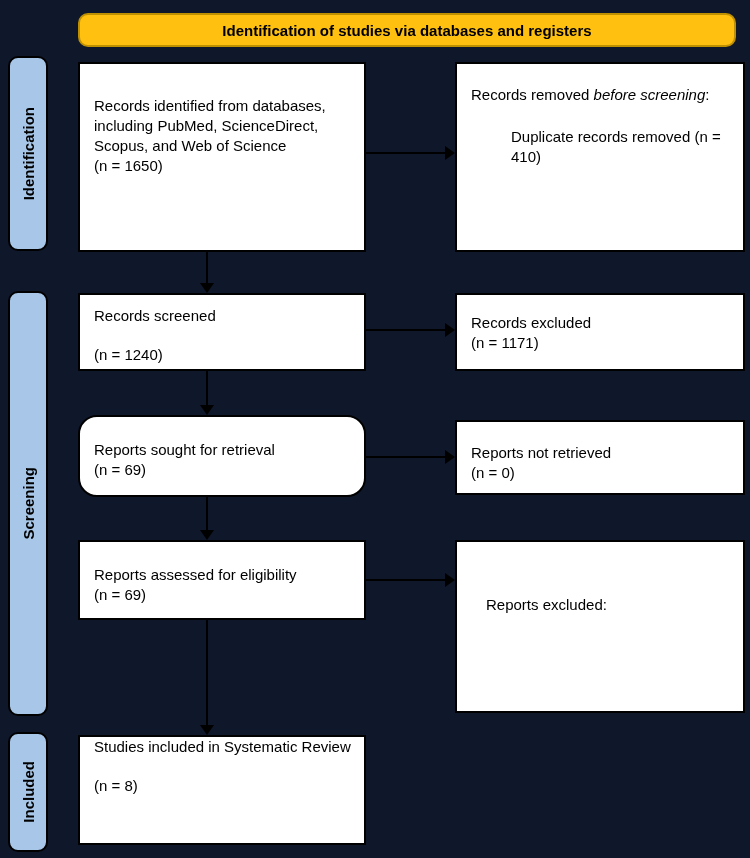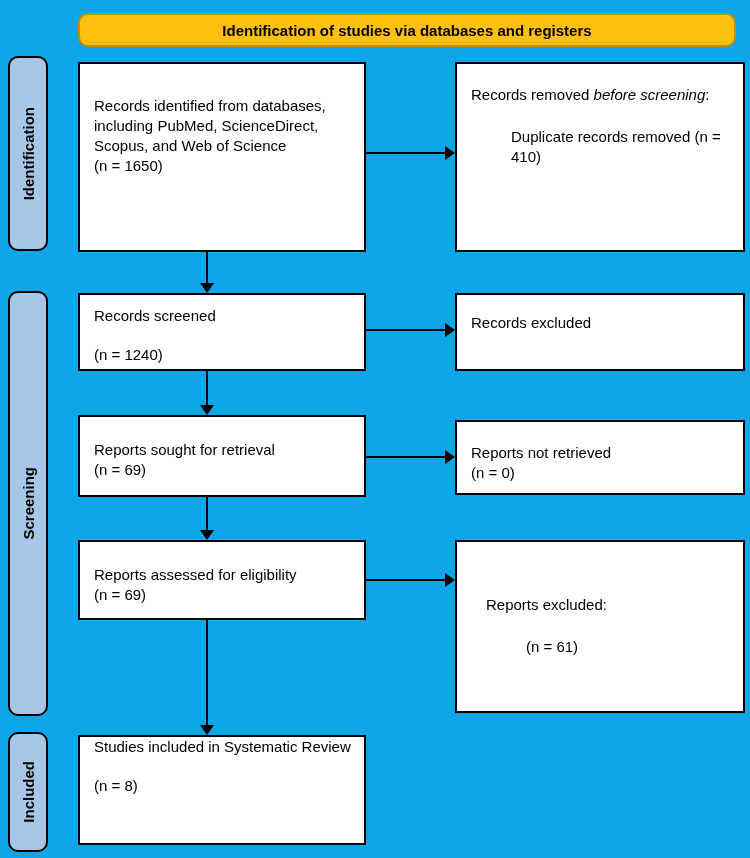--- a/index.html
+++ b/index.html
@@ -1,20 +1,20 @@
 <!DOCTYPE html>
 <html style="--banner_bg: #FFC010; --banner_border: #BF9000; --stage_bg: #A8C7E8;"><head>
 <meta charset="utf-8">
 <style>
   html, body { margin: 0; padding: 0; background: #ffffff; }
   .canvas {
     position: relative;
     width: 750px;
     height: 858px;
-    background: #0ea5e9;
+    background: #0f172a;
     font-family: "Liberation Sans", sans-serif;
     color: #000000;
   }
 
   
   .banner {
     position: absolute;
     left: 78px; top: 13px;
     width: 658px; height: 34px;
     background: var(--banner_bg, #FFC010);
@@ -59,21 +59,21 @@
     padding: 10px 10px 10px 14px;
   }
   .box p { margin: 0; }
   .col-left  { left: 78px;  width: 288px; }
   .col-right { left: 455px; width: 290px; }
 
   .box-identified     { top: 62px;  height: 190px; padding-top: 32px; }
   .box-removed        { top: 62px;  height: 190px; padding-top: 21px; }
   .box-screened       { top: 293px; height: 78px;  padding-top: 11px; }
   .box-rec-excluded   { top: 293px; height: 78px;  padding-top: 18px; }
-  .box-sought         { top: 415px; height: 82px;  padding-top: 23px; }
+  .box-sought         { top: 415px; height: 82px;  padding-top: 23px; border-radius: 19px; }
   .box-not-retrieved  { top: 420px; height: 75px;  padding-top: 21px; }
   .box-assessed       { top: 540px; height: 80px;  padding-top: 23px; }
   .box-rep-excluded   { top: 540px; height: 173px; padding-top: 53px; padding-left: 29px; }
   .box-included       { top: 735px; height: 110px; padding-top: 0; }
 
   .gap-line   { margin-top: 19px !important; }
   .indent     { margin-left: 40px !important; margin-top: 22px !important; }
   .italic     { font-style: italic; }
 
   
@@ -138,30 +138,30 @@
     <p class="gap-line">(n = 8)</p>
   </div>
 
   <div class="box col-right box-removed">
     <p><span>Records removed </span><span class="italic">before screening</span><span>:</span></p>
     <p class="indent">Duplicate records removed (n = 410)</p>
   </div>
 
   <div class="box col-right box-rec-excluded">
     <p>Records excluded</p>
+    <p>(n = 1171)</p>
   </div>
 
   <div class="box col-right box-not-retrieved">
     <p>Reports not retrieved</p>
     <p>(n = 0)</p>
   </div>
 
   <div class="box col-right box-rep-excluded">
     <p>Reports excluded:</p>
-    <p class="indent">(n = 61)</p>
   </div>
 
   <div class="arrow-v av1">
       <div class="shaft"></div>
       <div class="head"></div>
     </div>
   <div class="arrow-v av2">
       <div class="shaft"></div>
       <div class="head"></div>
     </div>

